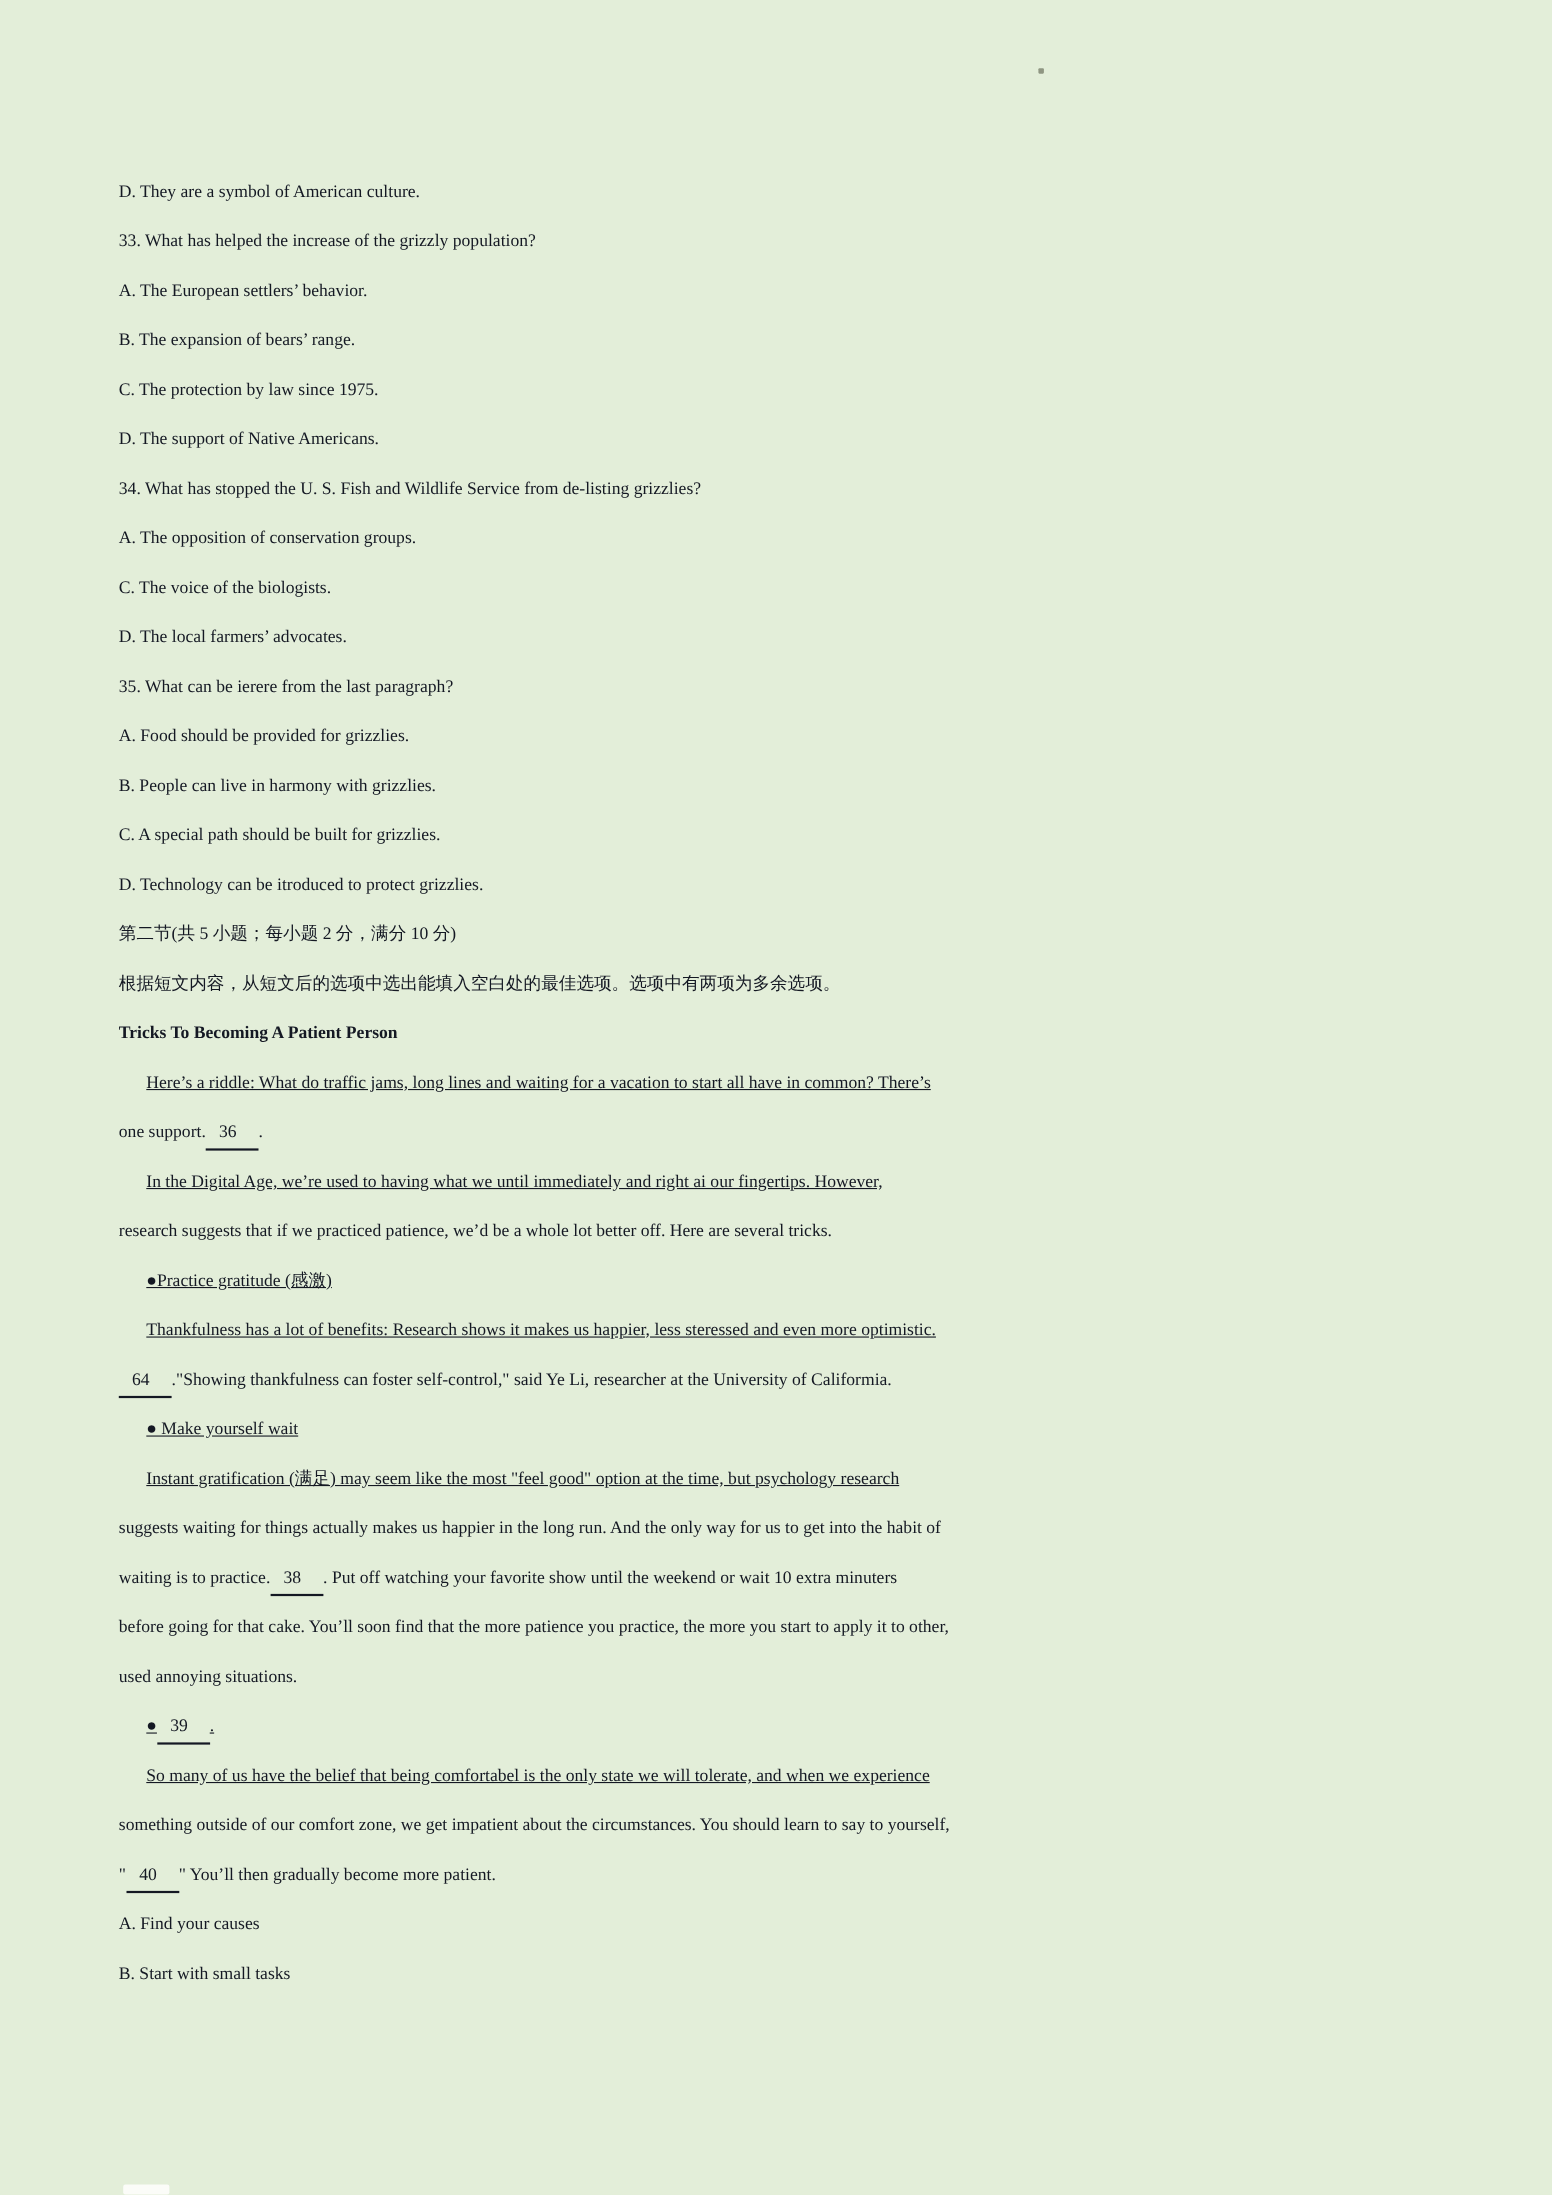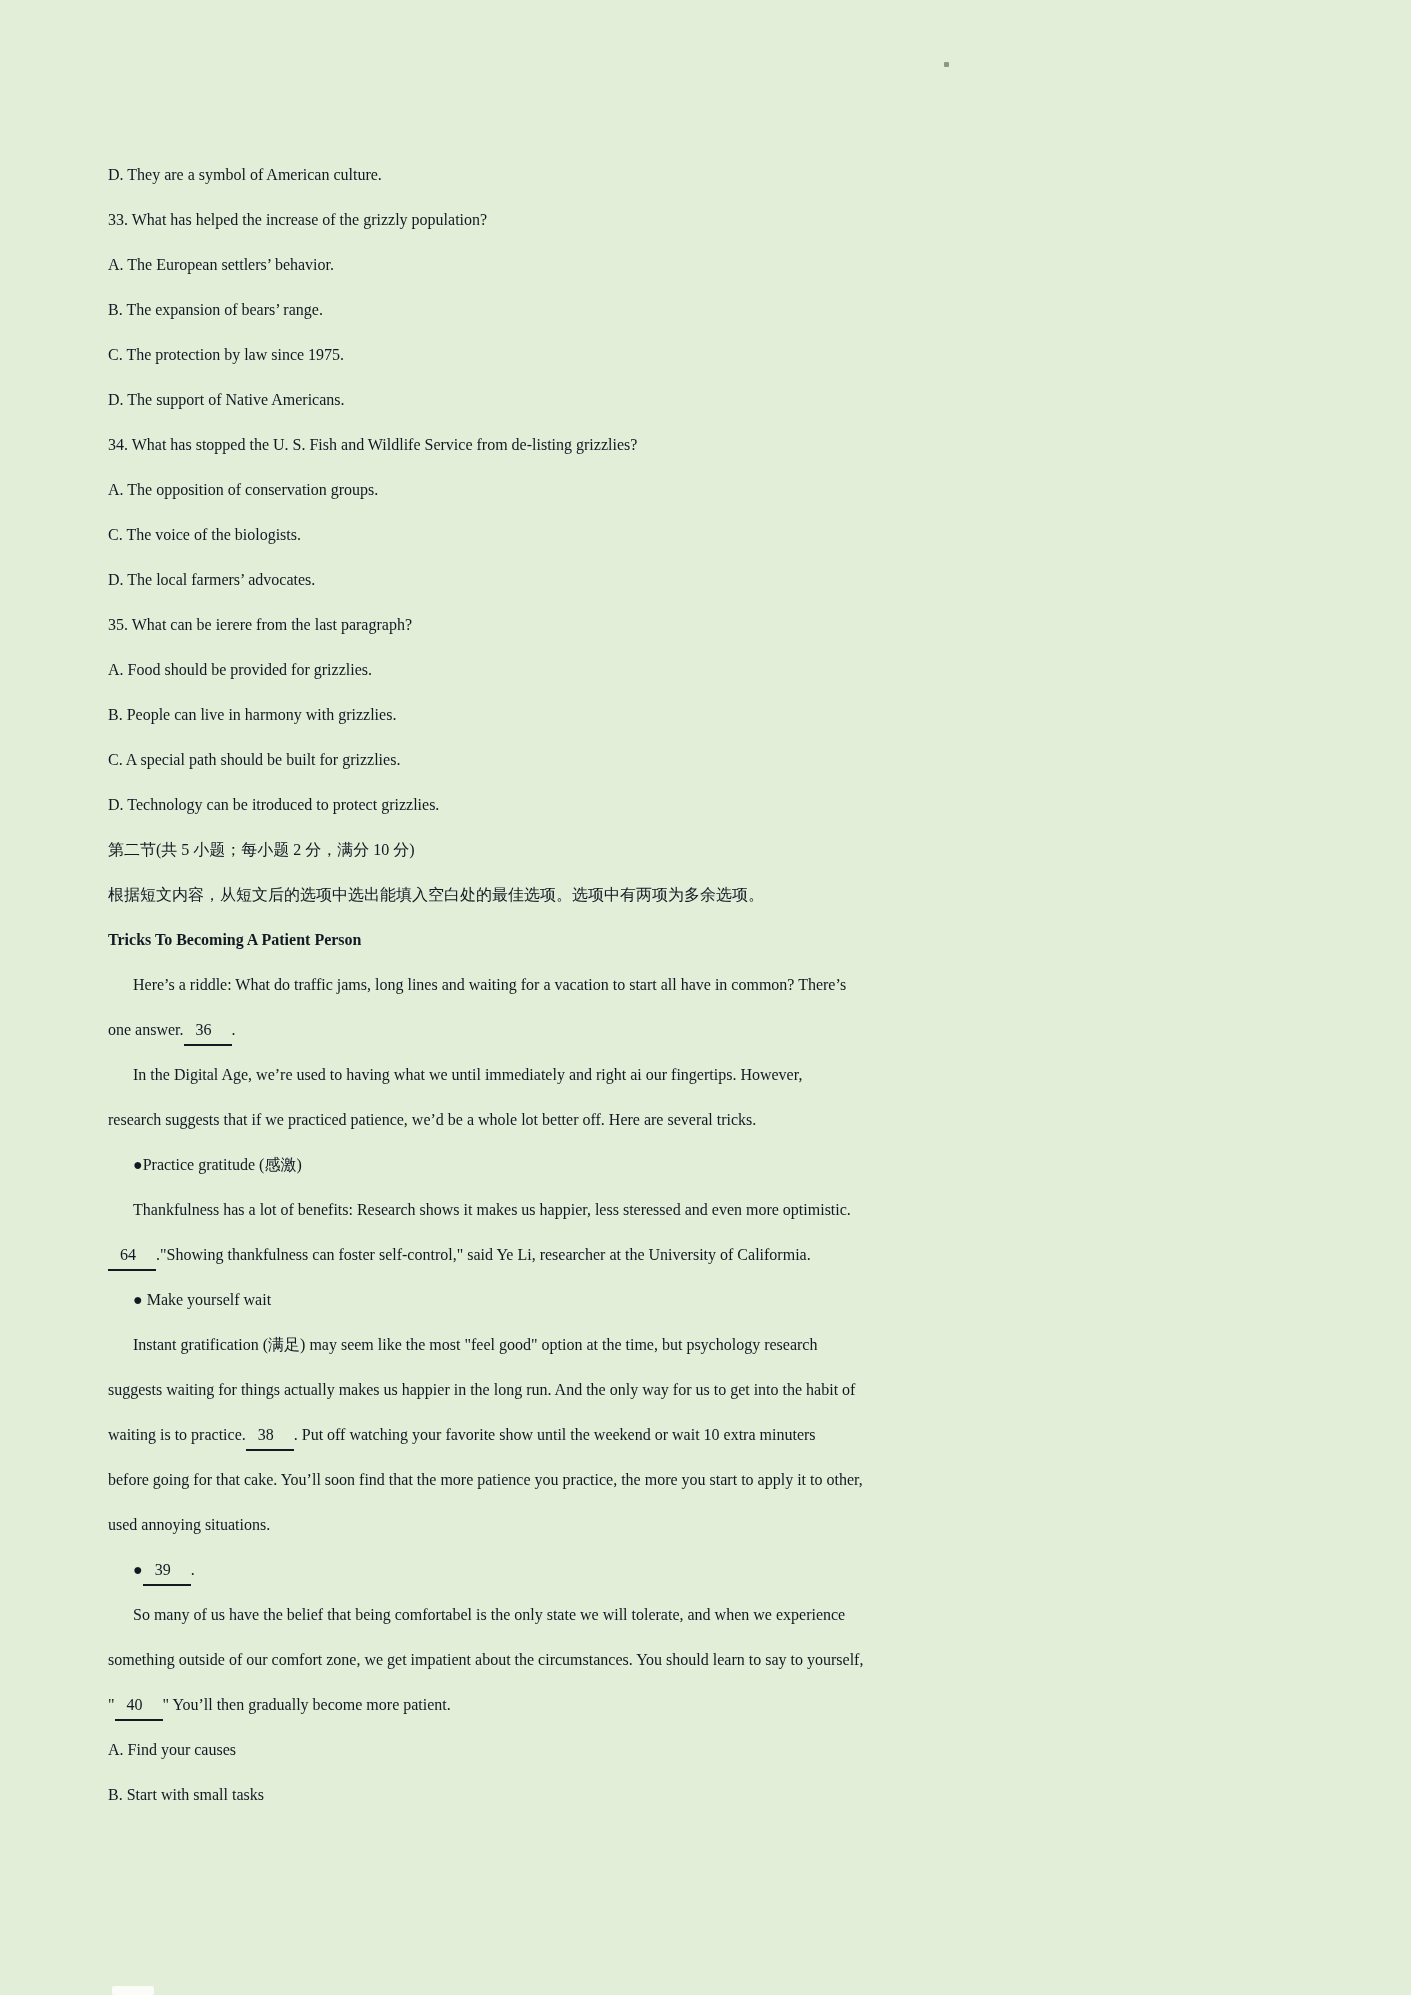--- a/index.html
+++ b/index.html
@@ -4,21 +4,21 @@
 <style>
   html,body{margin:0;padding:0;}
   body{
     width:1411px;height:1995px;position:relative;overflow:hidden;
     background:#e3eed9;color:#141823;
     font-family:"Liberation Serif","DejaVu Serif",serif;
   }
   .page{position:absolute;inset:0;}
   #doc{position:absolute;left:108px;top:152px;width:1211px;}
   .line{height:45px;line-height:45px;font-size:16px;white-space:nowrap;}
-  .indent{padding-left:25px;}
+  .indent{padding-left:25px;text-decoration:underline;}
   .center{}
   .bold{font-weight:bold;}
   .blank{
     display:inline-block;line-height:26px;vertical-align:baseline;
     padding:0 12px 1px;min-width:24px;text-align:left;
     border-bottom:2px solid #141823;
   }
   .speck{position:absolute;left:944px;top:62px;width:5px;height:5px;background:#8f9682;border-radius:1px;}
   .wm{position:absolute;left:112px;top:1986px;width:42px;height:9px;background:#fbfcf8;border-radius:2px;}
 </style>
@@ -39,21 +39,21 @@
       <div class="line"><span>D. The local farmers’ advocates.</span></div>
       <div class="line"><span>35. What can be ierere from the last paragraph?</span></div>
       <div class="line"><span>A. Food should be provided for grizzlies.</span></div>
       <div class="line"><span>B. People can live in harmony with grizzlies.</span></div>
       <div class="line"><span>C. A special path should be built for grizzlies.</span></div>
       <div class="line"><span>D. Technology can be itroduced to protect grizzlies.</span></div>
       <div class="line"><span>第二节(共 5 小题；每小题 2 分，满分 10 分)</span></div>
       <div class="line"><span>根据短文内容，从短文后的选项中选出能填入空白处的最佳选项。选项中有两项为多余选项。</span></div>
       <div class="line center bold"><span>Tricks To Becoming A Patient Person</span></div>
       <div class="line indent"><span>Here’s a riddle: What do traffic jams, long lines and waiting for a vacation to start all have in common? There’s</span></div>
-      <div class="line"><span>one answer.</span><span class="blank">36</span><span>.</span></div>
+      <div class="line"><span>one support.</span><span class="blank">36</span><span>.</span></div>
       <div class="line indent"><span>In the Digital Age, we’re used to having what we until immediately and right ai our fingertips. However,</span></div>
       <div class="line"><span>research suggests that if we practiced patience, we’d be a whole lot better off. Here are several tricks.</span></div>
       <div class="line indent"><span>●Practice gratitude (感激)</span></div>
       <div class="line indent"><span>Thankfulness has a lot of benefits: Research shows it makes us happier, less steressed and even more optimistic.</span></div>
       <div class="line"><span class="blank">64</span><span>."Showing thankfulness can foster self-control," said Ye Li, researcher at the University of Califormia.</span></div>
       <div class="line indent"><span>● Make yourself wait</span></div>
       <div class="line indent"><span>Instant gratification (满足) may seem like the most "feel good" option at the time, but psychology research</span></div>
       <div class="line"><span>suggests waiting for things actually makes us happier in the long run. And the only way for us to get into the habit of</span></div>
       <div class="line"><span>waiting is to practice.</span><span class="blank">38</span><span>. Put off watching your favorite show until the weekend or wait 10 extra minuters</span></div>
       <div class="line"><span>before going for that cake. You’ll soon find that the more patience you practice, the more you start to apply it to other,</span></div>

